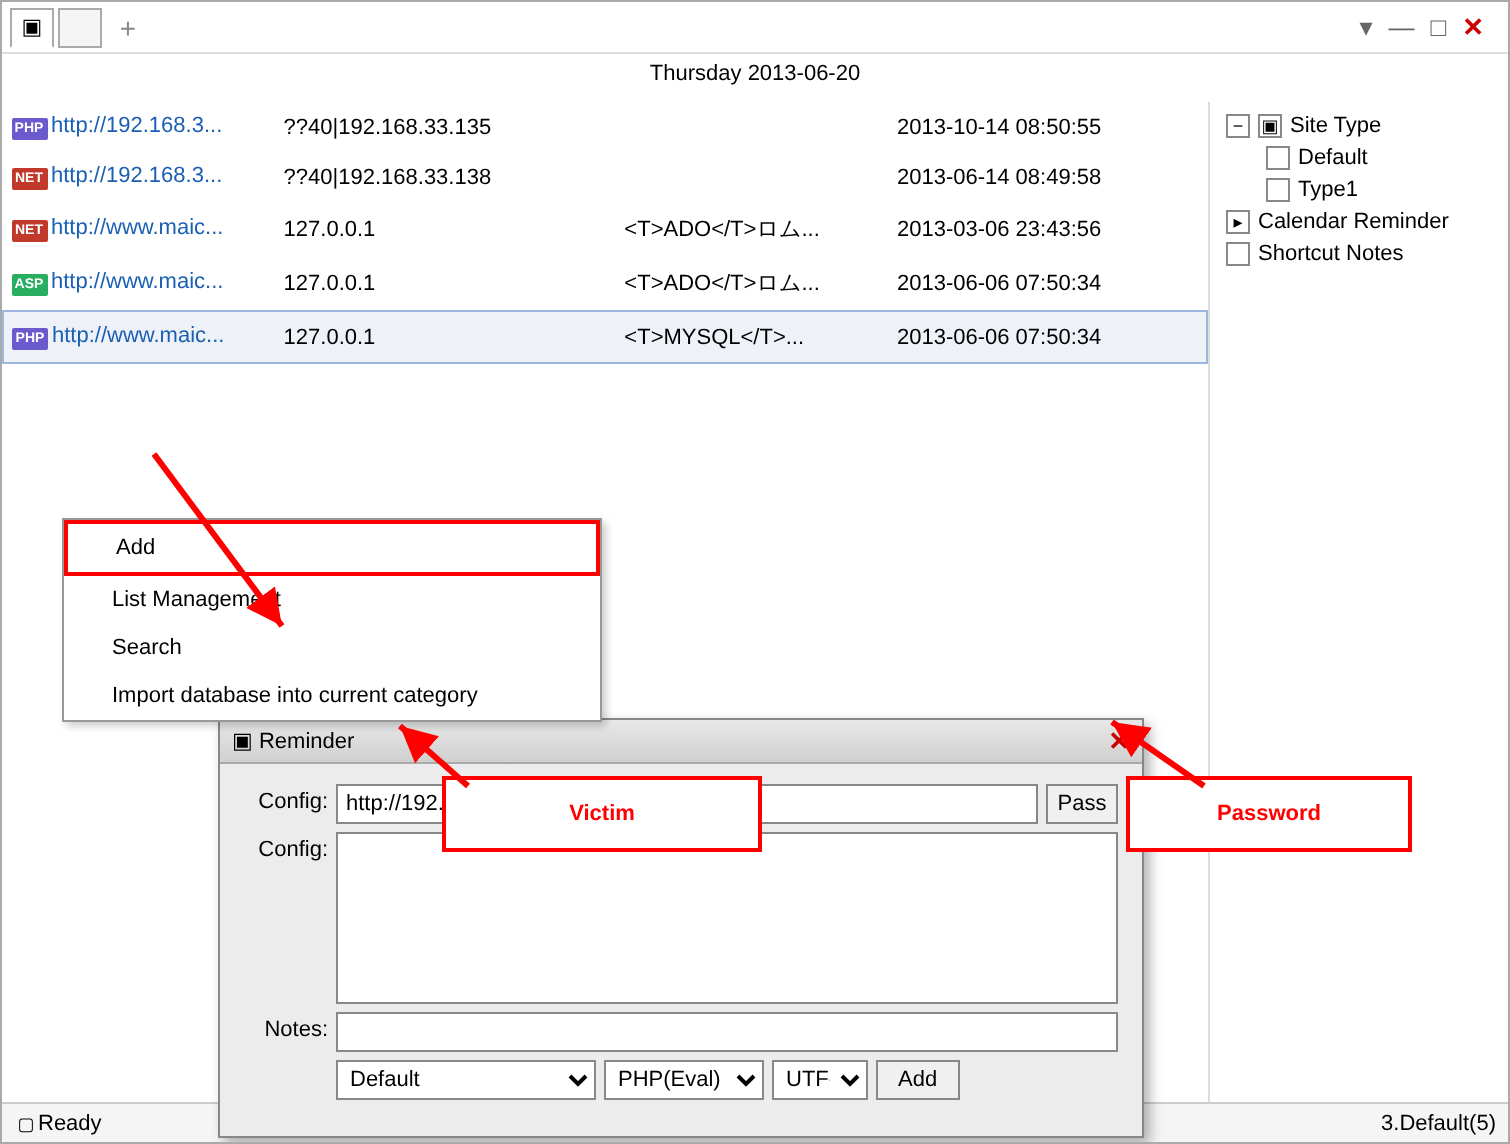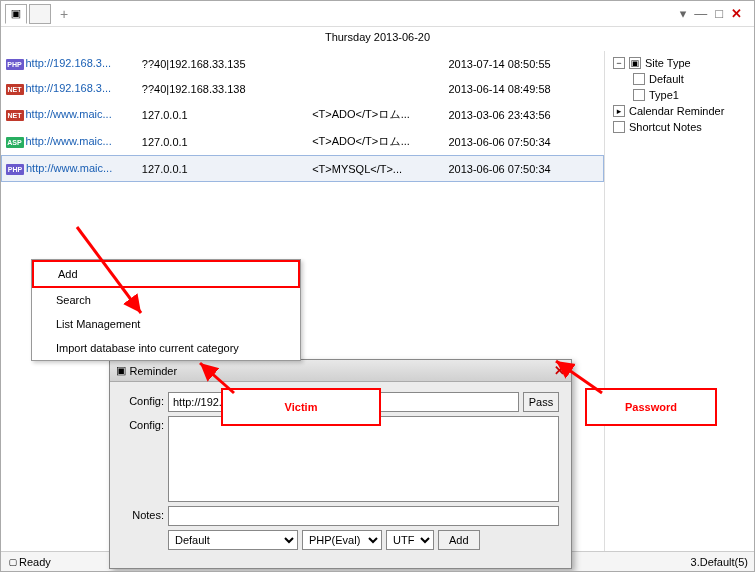--- a/index.html
+++ b/index.html
@@ -66,21 +66,21 @@
 <div class="date-bar"><span>Thursday 2013-06-20</span></div>
 
 <div class="main">
   <div class="left">
     <table class="grid">
       <tbody id="grid-body">
           <tr>
             <td style="width:120px"><span class="badge b-php">PHP</span><span class="url">http://192.168.3...</span></td>
             <td style="width:150px">??40|192.168.33.135</td>
             <td style="width:120px"></td>
-            <td style="width:140px">2013-07-14 08:50:55</td>
+            <td style="width:140px">2013-10-14 08:50:55</td>
           </tr>
           <tr>
             <td style="width:120px"><span class="badge b-net">NET</span><span class="url">http://192.168.3...</span></td>
             <td style="width:150px">??40|192.168.33.138</td>
             <td style="width:120px"></td>
             <td style="width:140px">2013-06-14 08:49:58</td>
           </tr>
           <tr>
             <td style="width:120px"><span class="badge b-net">NET</span><span class="url">http://www.maic...</span></td>
             <td style="width:150px">127.0.0.1</td>
@@ -97,22 +97,22 @@
             <td style="width:120px"><span class="badge b-php">PHP</span><span class="url">http://www.maic...</span></td>
             <td style="width:150px">127.0.0.1</td>
             <td style="width:120px">&lt;T&gt;MYSQL&lt;/T&gt;...</td>
             <td style="width:140px">2013-06-06 07:50:34</td>
           </tr>
         </tbody>
     </table>
 
     <div class="context-menu">
       <div class="mi"><span>Add</span></div>
+      <div class="mi"><span>List Management</span></div>
       <div class="mi"><span>Search</span></div>
-      <div class="mi"><span>List Management</span></div>
       <div class="mi"><span>Import database into current category</span></div>
     </div>
 
     <div class="dialog">
       <div class="dlg-title">
         <span>▣</span>&nbsp;
         <span>Reminder</span>
         <span class="dlg-close">✕</span>
       </div>
       <div class="dlg-body">
@@ -180,21 +180,21 @@
   </div>
 <svg class="arrow" style="left:193px;top:356px" width="50" height="40">
   <defs>
       <marker id="ah2" markerWidth="8" markerHeight="8" refX="6" refY="3" orient="auto">
         <path d="M0,0 L6,3 L0,6 Z" fill="#f00"></path>
       </marker>
     </defs>
   <line x1="40" y1="36" x2="6" y2="6" stroke="#f00" stroke-width="3" marker-end="url(#ah2)"></line>
 </svg>
 
-<div class="annot" style="left:584px; top:387px; width:132px; height:38px">
+<div class="annot" style="left:562px; top:387px; width:143px; height:38px">
     <span>Password</span>
   </div>
 <svg class="arrow" style="left:549px;top:354px" width="60" height="44">
   <defs>
       <marker id="ah3" markerWidth="8" markerHeight="8" refX="6" refY="3" orient="auto">
         <path d="M0,0 L6,3 L0,6 Z" fill="#f00"></path>
       </marker>
     </defs>
   <line x1="52" y1="38" x2="6" y2="6" stroke="#f00" stroke-width="3" marker-end="url(#ah3)"></line>
 </svg>

